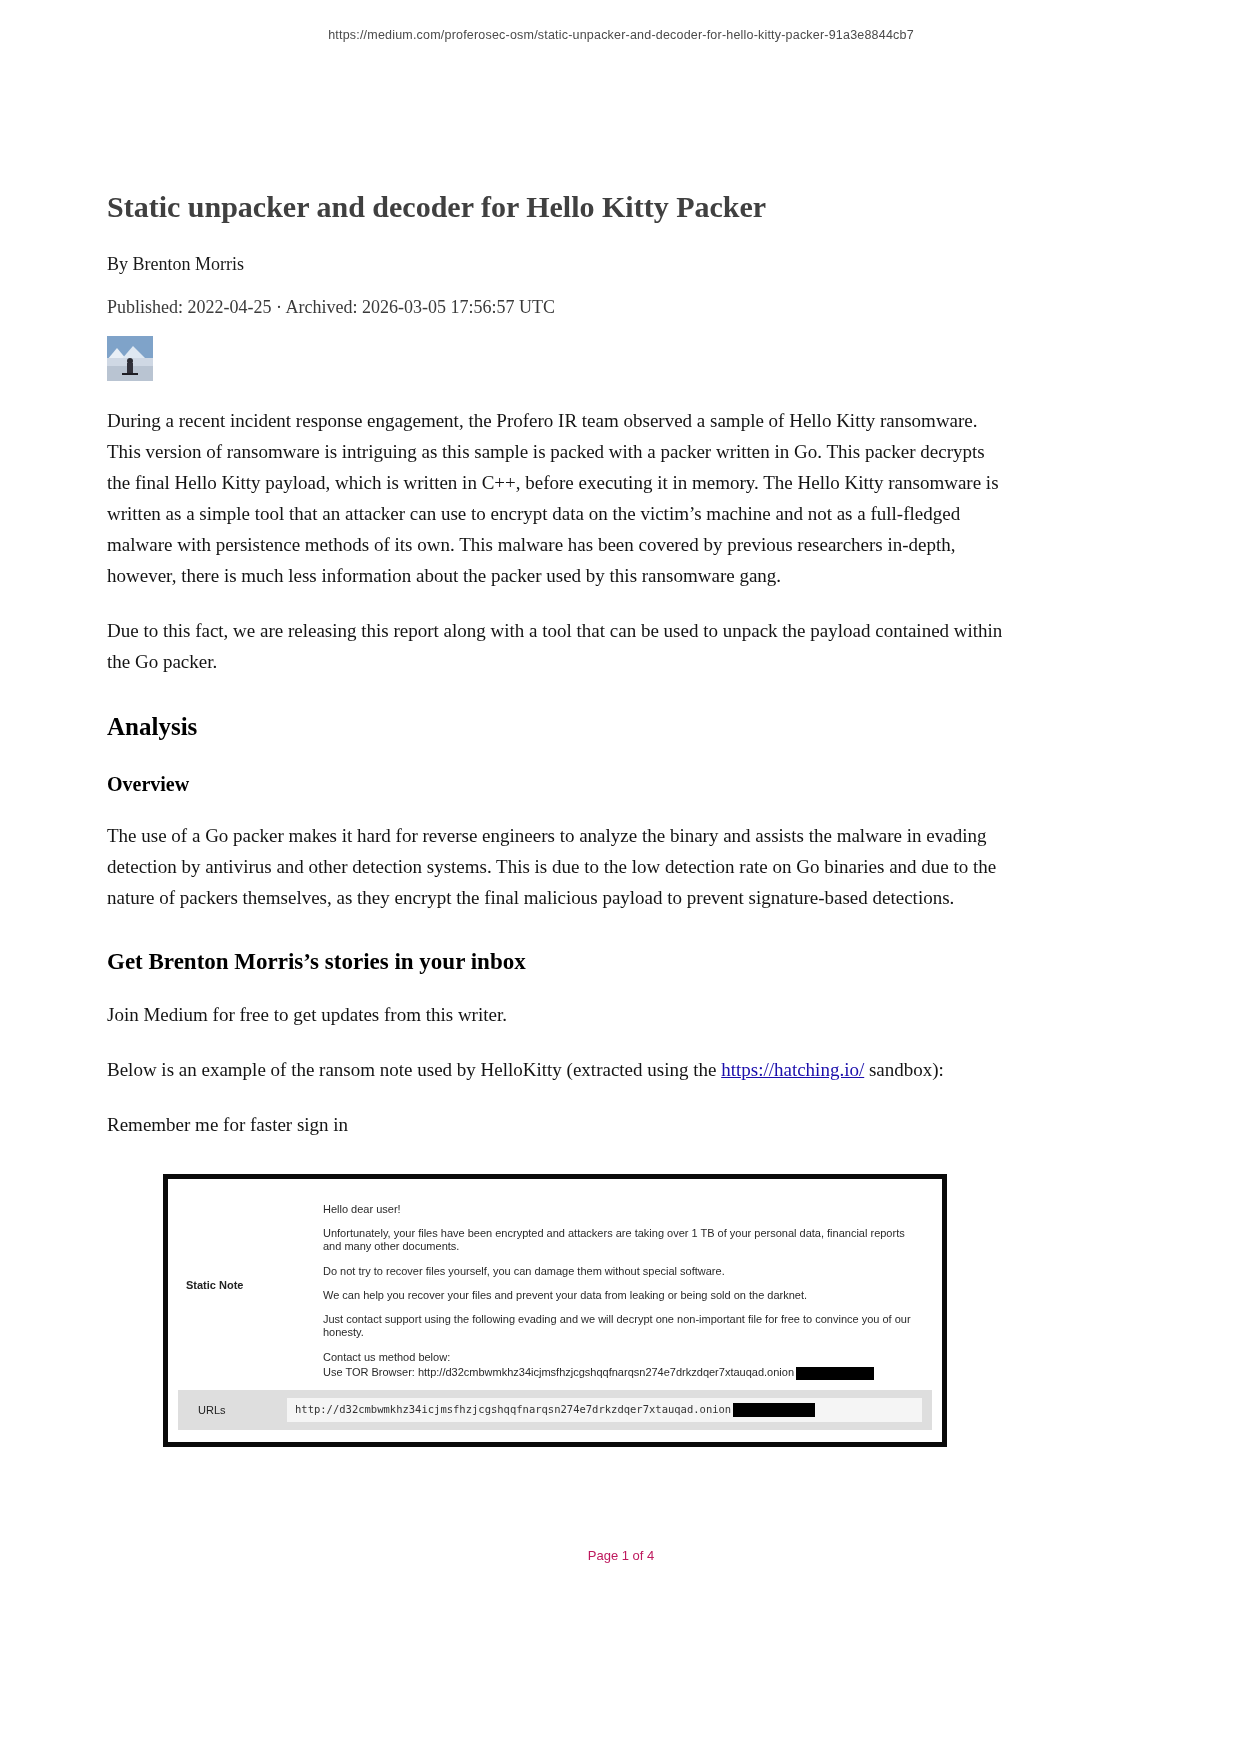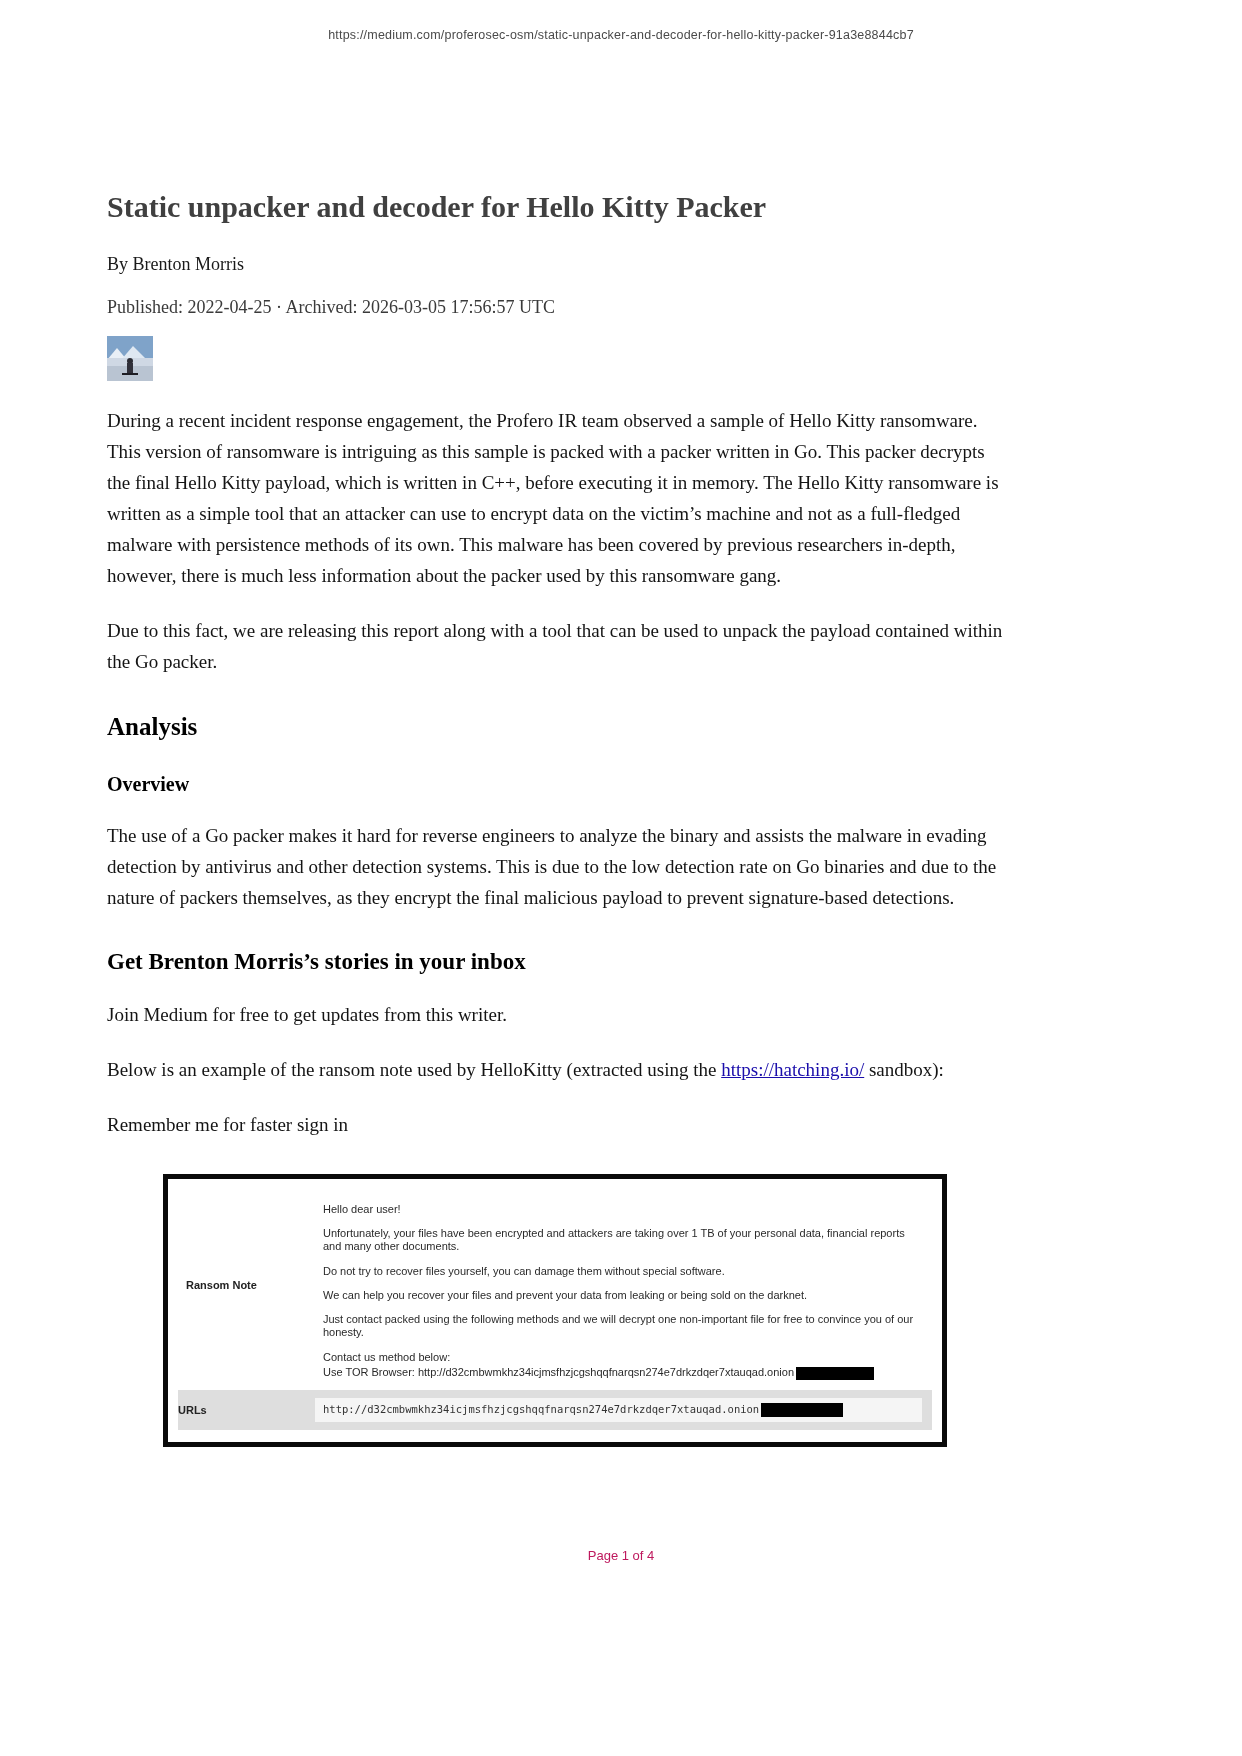--- a/index.html
+++ b/index.html
@@ -132,24 +132,24 @@
     margin-left: 2px;
   }
   .shot-row2 {
     margin-top: 10px;
     background: #dedede;
     min-height: 40px;
     display: flex;
     align-items: center;
   }
   .urls-label {
-    width: 137px;
-    padding-left: 0;
-    font-size: 11px;
-    font-weight: bold;
+    width: 109px;
+    padding-left: 20px;
+    font-size: 11px;
+    font-weight: normal;
     color: #222222;
   }
   .urls-field {
     flex: 1;
     margin-right: 10px;
     background: #f5f5f5;
     padding: 5px 8px;
     font-family: "DejaVu Sans Mono", monospace;
     font-size: 10.5px;
     color: #333333;
@@ -217,28 +217,28 @@
 
   <p class="para">
     <span>Below is an example of the ransom note used by HelloKitty (extracted using the </span><a class="link">https://hatching.io/</a><span> sandbox):</span>
   </p>
 
   <p class="para">Remember me for faster sign in</p>
 
   <div class="shot">
     <div class="shot-row1">
       <div class="shot-label-cell">
-        <span class="shot-label">Ransom Note</span>
+        <span class="shot-label">Static Note</span>
       </div>
       <div class="shot-body">
         <div class="note-line">Hello dear user!</div>
         <div class="note-line">Unfortunately, your files have been encrypted and attackers are taking over 1 TB of your personal data, financial reports and many other documents.</div>
         <div class="note-line">Do not try to recover files yourself, you can damage them without special software.</div>
         <div class="note-line">We can help you recover your files and prevent your data from leaking or being sold on the darknet.</div>
-        <div class="note-line">Just contact packed using the following methods and we will decrypt one non-important file for free to convince you of our honesty.</div>
+        <div class="note-line">Just contact support using the following evading and we will decrypt one non-important file for free to convince you of our honesty.</div>
         <div class="note-contact">Contact us method below:</div>
         <div class="note-contact">
           <span>Use TOR Browser: http://d32cmbwmkhz34icjmsfhzjcgshqqfnarqsn274e7drkzdqer7xtauqad.onion</span><span class="redact"></span>
         </div>
       </div>
     </div>
     <div class="shot-row2">
       <div class="urls-label">URLs</div>
       <div class="urls-field">
         <span>http://d32cmbwmkhz34icjmsfhzjcgshqqfnarqsn274e7drkzdqer7xtauqad.onion</span><span class="redact2"></span>

